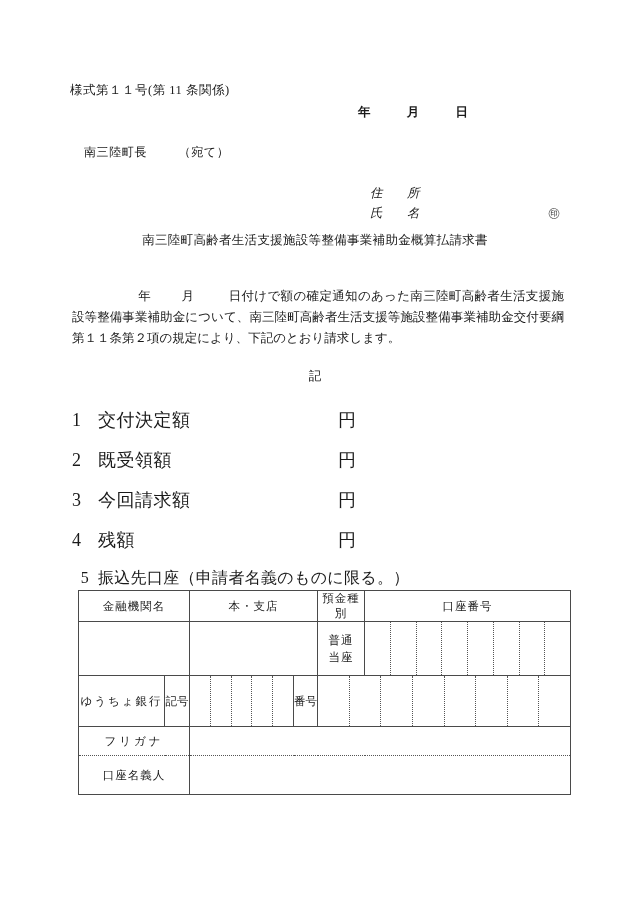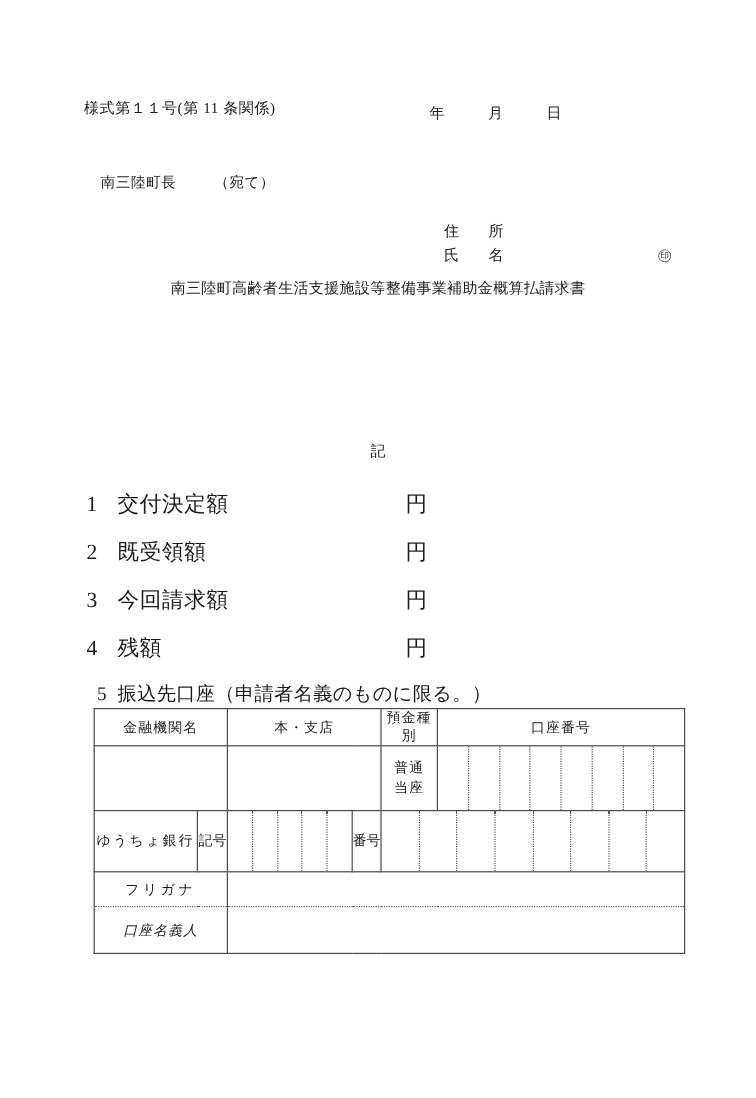--- a/index.html
+++ b/index.html
@@ -28,23 +28,24 @@
     position: absolute;
     left: 70px;
     top: 82px;
     font-size: 12.5px;
     letter-spacing: 0.5px;
     white-space: nowrap;
   }
   .date-line {
     position: absolute;
     right: 48px;
-    top: 86px;
-    font-size: 12.5px;
-    white-space: nowrap;
+    top: 104px;
+    font-size: 12.5px;
+    white-space: nowrap;
+    font-weight: bold;
   }
   .date-line span { display: inline-block; }
   .date-gap { width: 30px; }
 
   .addressee {
     position: absolute;
     left: 84px;
     top: 144px;
     font-size: 12px;
     letter-spacing: 0.6px;
@@ -59,20 +60,21 @@
     font-size: 12.5px;
     width: 200px;
   }
   .applicant .row {
     position: relative;
     height: 20px;
     white-space: nowrap;
   }
   .applicant .lbl {
     letter-spacing: 6px;
+    font-style: italic;
   }
   .seal {
     position: absolute;
     left: 178px;
     top: 0px;
     font-size: 12px;
   }
 
   
   .doc-title {
@@ -176,21 +178,21 @@
     padding: 0 4px;
   }
   .vert-label {
     letter-spacing: 0px;
     line-height: 15px;
     width: 20px;
   }
   .vert-label span { display: block; }
 
   .furi-row td { height: 28px; }
-  .name-row td { height: 38px; font-style: italic; }
+  .name-row td { height: 38px; }
   .furi-label { letter-spacing: 3px; }
   .holder-label { letter-spacing: 1px; }
 
   
   .subgrid {
     display: flex;
     width: 100%;
     height: 100%;
   }
   .subgrid > i {
@@ -228,20 +230,23 @@
       <span class="lbl">住　所</span>
     </div>
     <div class="row">
       <span class="lbl">氏　名</span>
       <span class="seal">㊞</span>
     </div>
   </div>
 
   <div class="doc-title">南三陸町高齢者生活支援施設等整備事業補助金概算払請求書</div>
 
+  <div class="body-para">
+    <span class="indent"></span><span>年</span><span class="gap-s"></span><span>月</span><span class="gap-m"></span><span>日</span><span>付けで額の確定通知のあった南三陸町高齢者生活支援施設等整備事業補助金について、南三陸町高齢者生活支援等施設整備事業補助金交付要綱第１１条第２項の規定により、下記のとおり請求します。</span>
+  </div>
 
   <div class="ki">記</div>
 
   <div class="items">
     <div class="item">
       <span class="num">1</span><span class="label">交付決定額</span>
       <span class="yen">円</span>
     </div>
     <div class="item">
       <span class="num">2</span><span class="label">既受領額</span>

